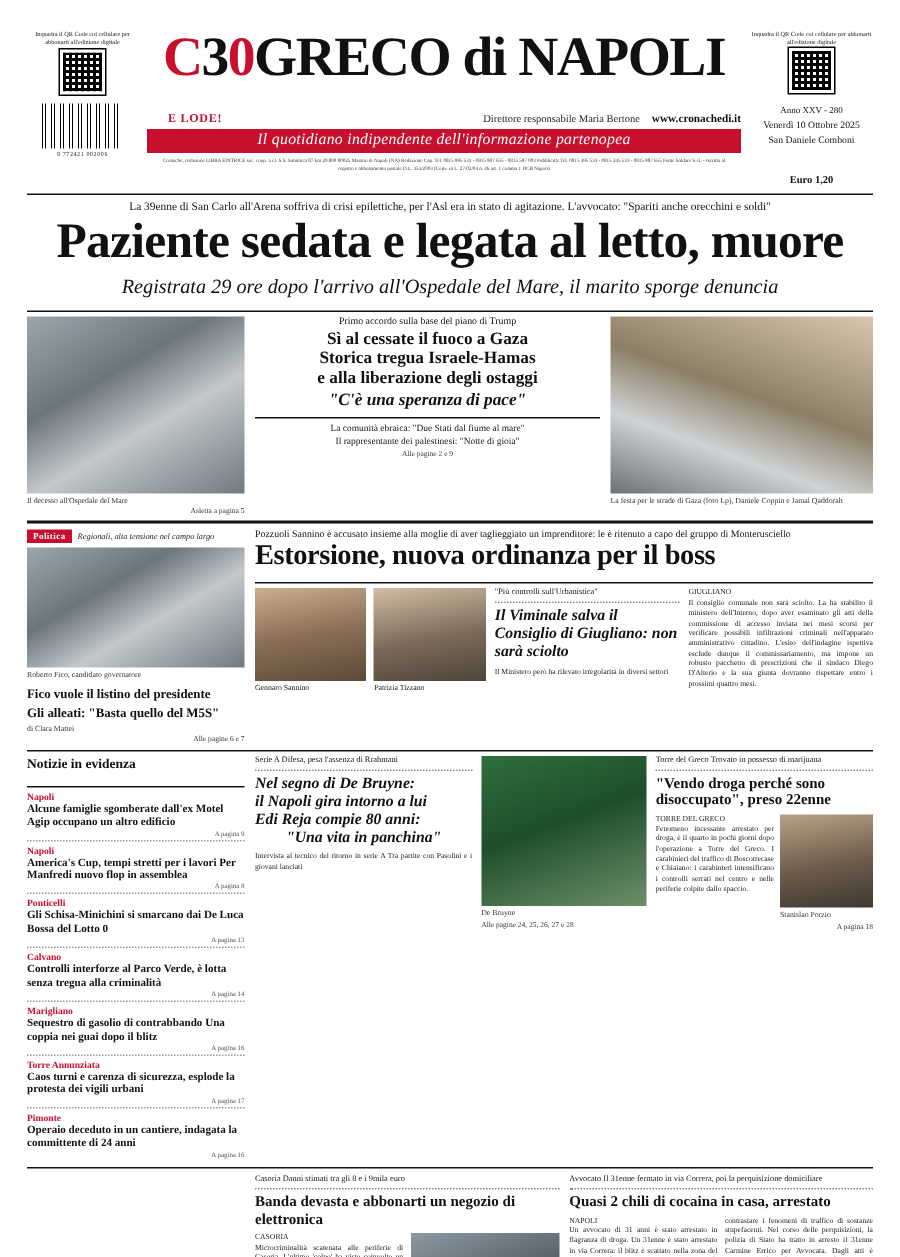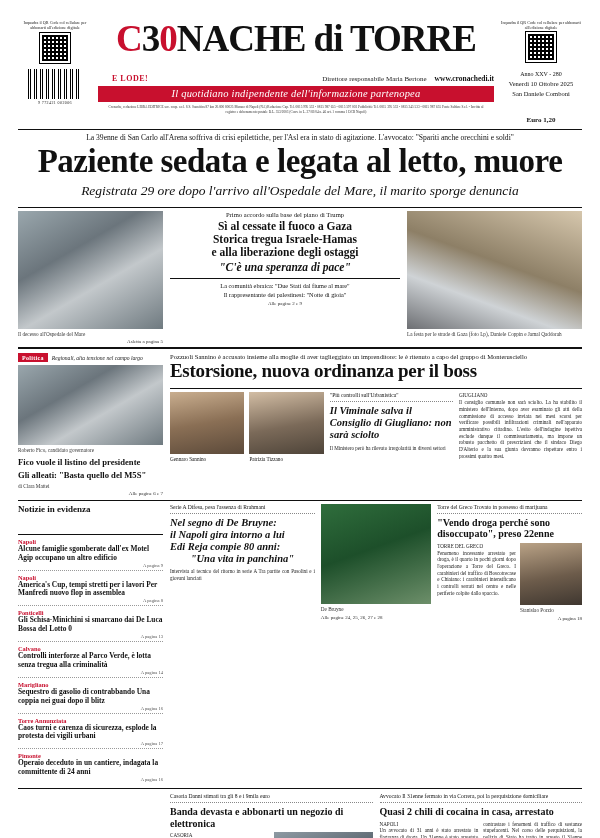--- a/index.html
+++ b/index.html
@@ -213,21 +213,21 @@
   }
 
   
   .midgrid {
     display:grid;
     grid-template-columns: 145px 1fr;
     gap:7px;
     padding-top: 3px;
   }
   .evid-head {
-    font-size: 9px; font-weight:bold; border-bottom:1px solid #111; padding-bottom:20px;
+    font-size: 9px; font-weight:bold; border-bottom:1px solid #111; padding-bottom:10px;
   }
   .evid-item { padding: 3px 0 2px 0; border-bottom:1px dotted #999; }
   .evid-city { font-size:6.4px; font-weight:bold; color:#c8102e; }
   .evid-t { font-size:7.4px; font-weight:bold; line-height:1.2; }
   .evid-ref { font-size:4.6px; color:#555; text-align:right; }
 
   .rightblock { }
   .r-cols {
     display:grid;
     grid-template-columns: 1.25fr 1fr 1fr;
@@ -265,21 +265,21 @@
 
   <div class="masthead">
     <div class="qr-box">
       <div class="qr-note">Inquadra il QR Code col cellulare per abbonarti all'edizione digitale</div>
       <div class="qr"></div>
       <div class="barcode"></div>
       <div class="barcode-num">9 772421 002006</div>
     </div>
 
     <div class="mast-center">
-      <div class="logo"><span class="red">C</span><span class="blk">3</span><span class="red">0</span><span class="blk">NACHE di TORRE</span></div>
+      <div class="logo"><span class="red">C</span><span class="blk">3</span><span class="red">0</span><span class="blk">GRECO di NAPOLI</span></div>
       <div class="logo-sub">
         <div class="elode">E LODE!</div>
         <div class="direttore">Direttore responsabile Maria Bertone</div>
         <div class="site">www.cronachedi.it</div>
       </div>
       <div class="redbar">Il quotidiano indipendente dell'informazione partenopea</div>
       <div class="colophon">Cronache, redazione LIBRA EDITRICE soc. coop. a r.l. S.S. Sannitica 87 km 20.800  80025 Marano di Napoli (NA)  Redazione Cap. Tel. 0815 995 533 - 0815 987 655 - 0815 597 003    Pubblicità: Tel. 0815 395 533 - 0815 245 533 - 0815 987 655  Fonte Saldare S.r.l. - Iscritta al registro e abbonamento postale  D.L. 353/2003 (Conv. in L. 27/02/04 n. 46 art. 1 comma 1 DCB Napoli)</div>
     </div>
 
     <div class="mast-right">

